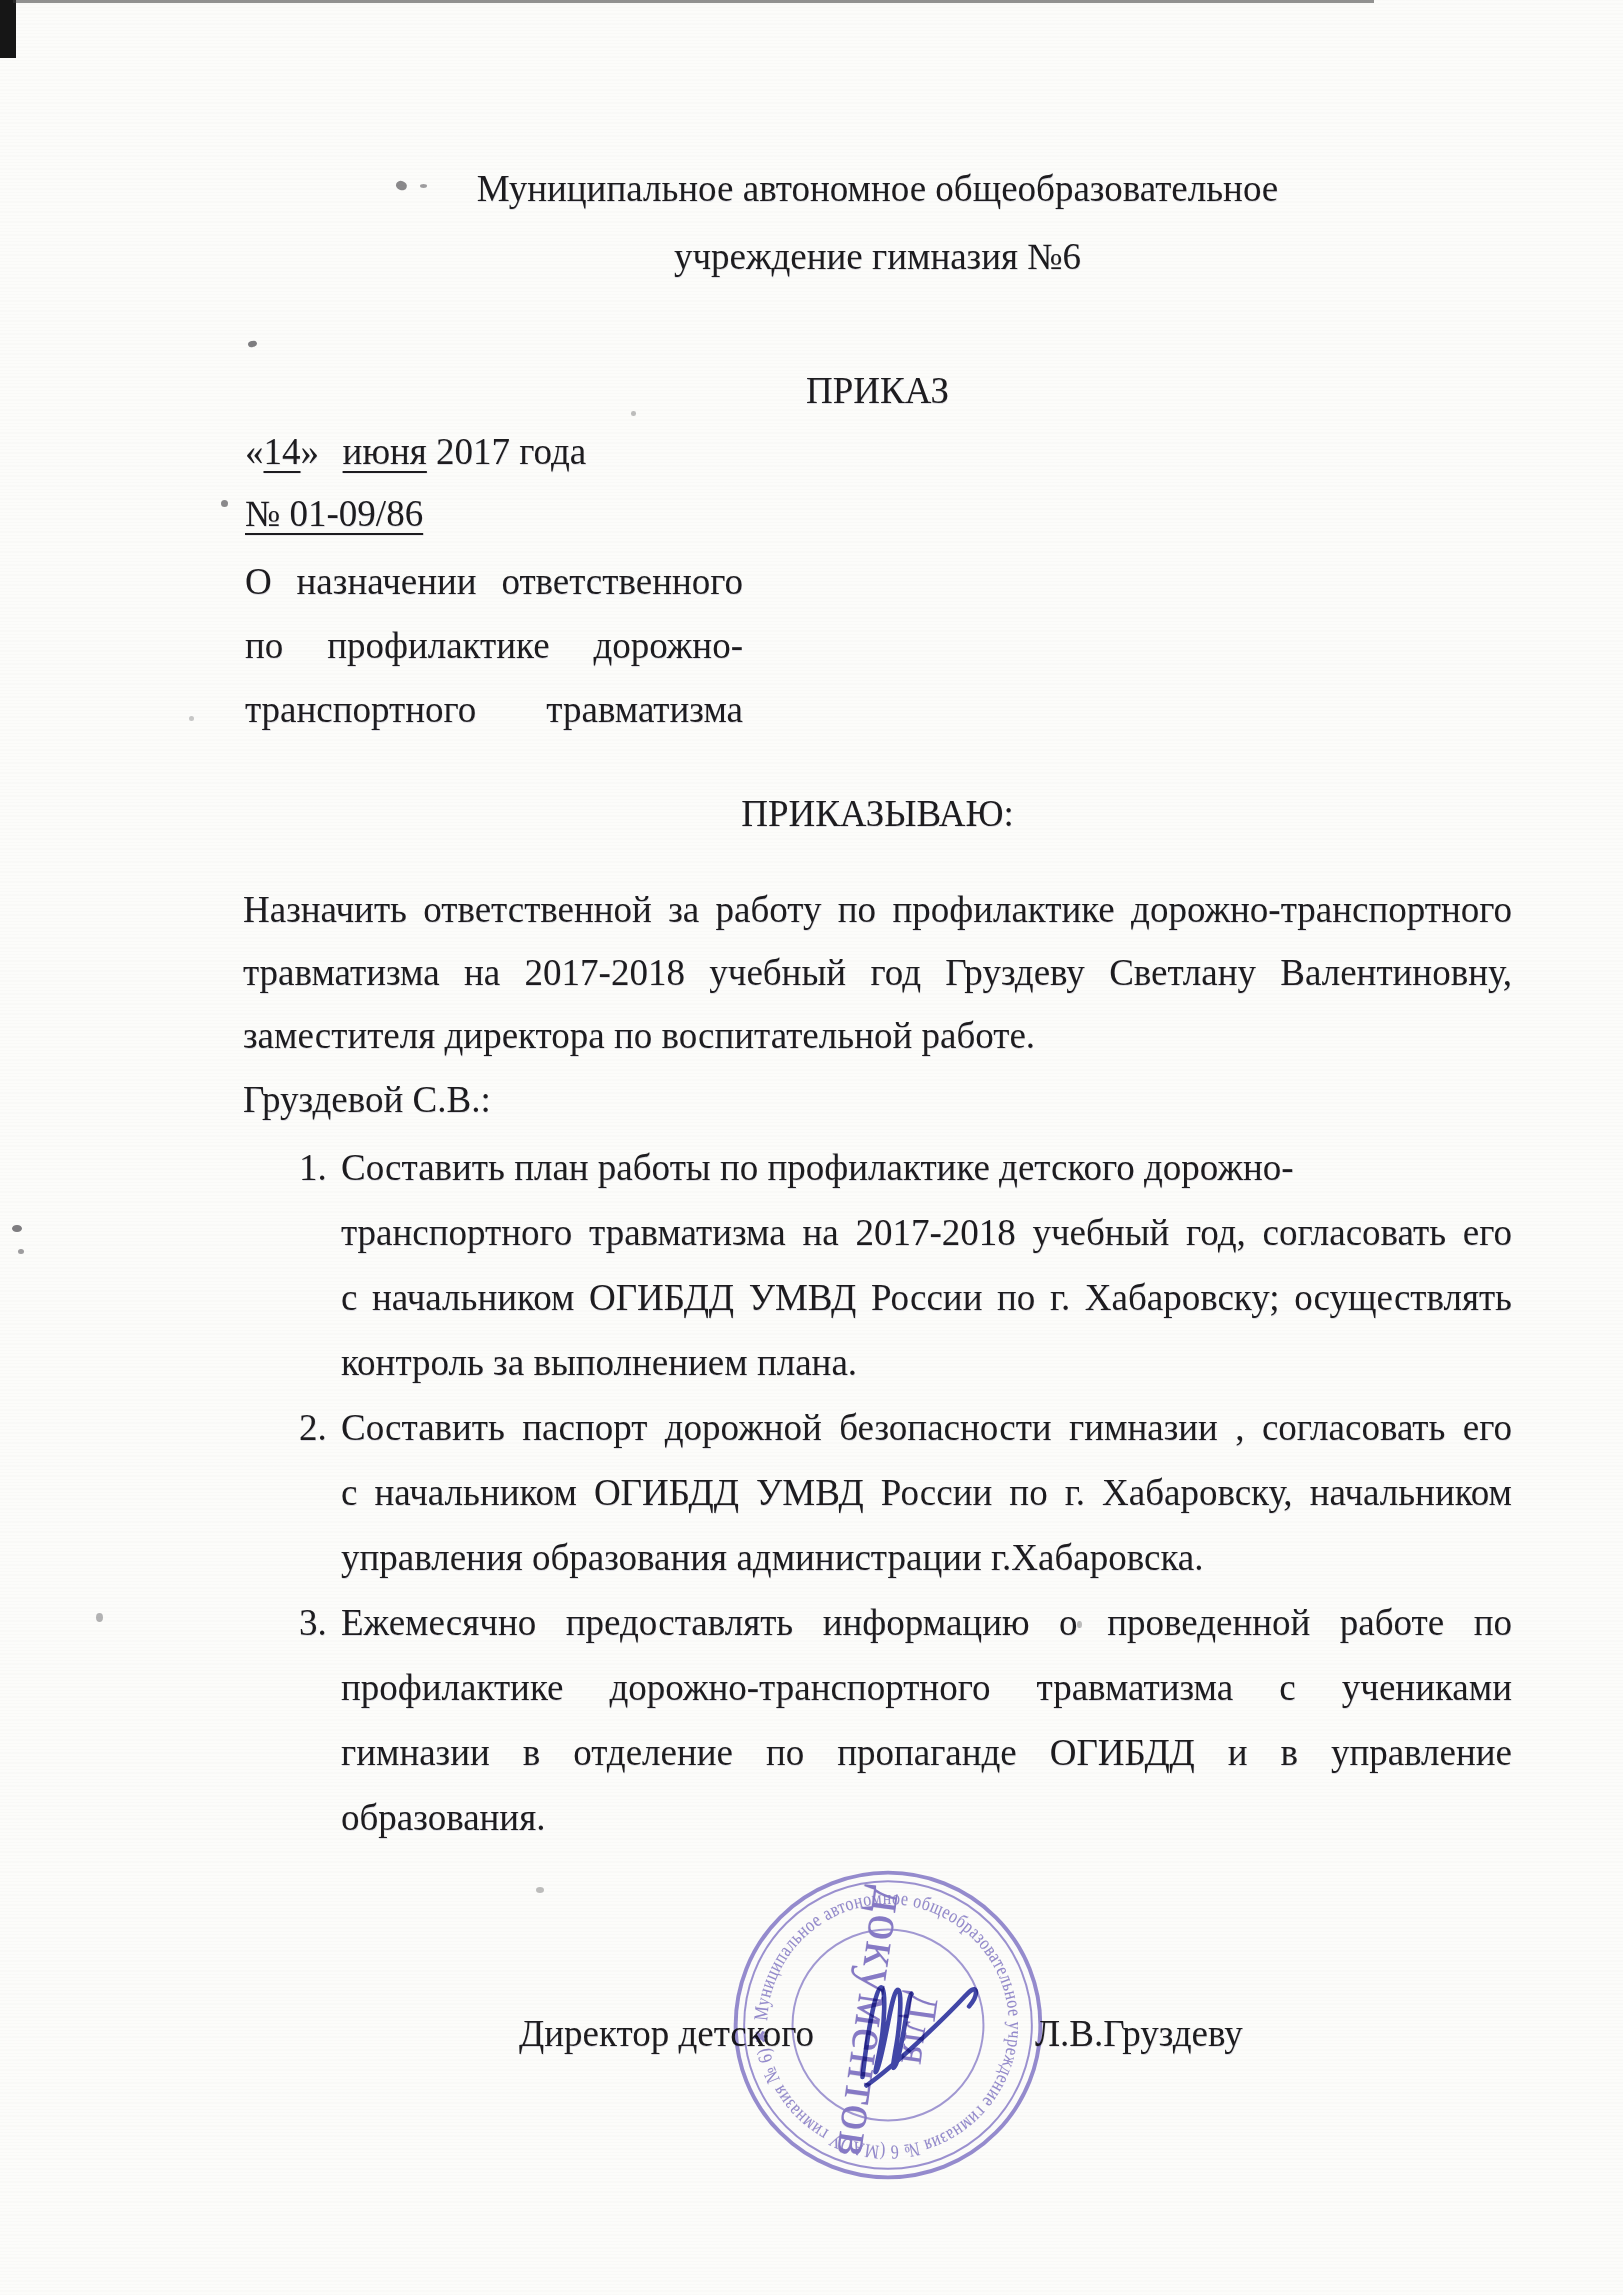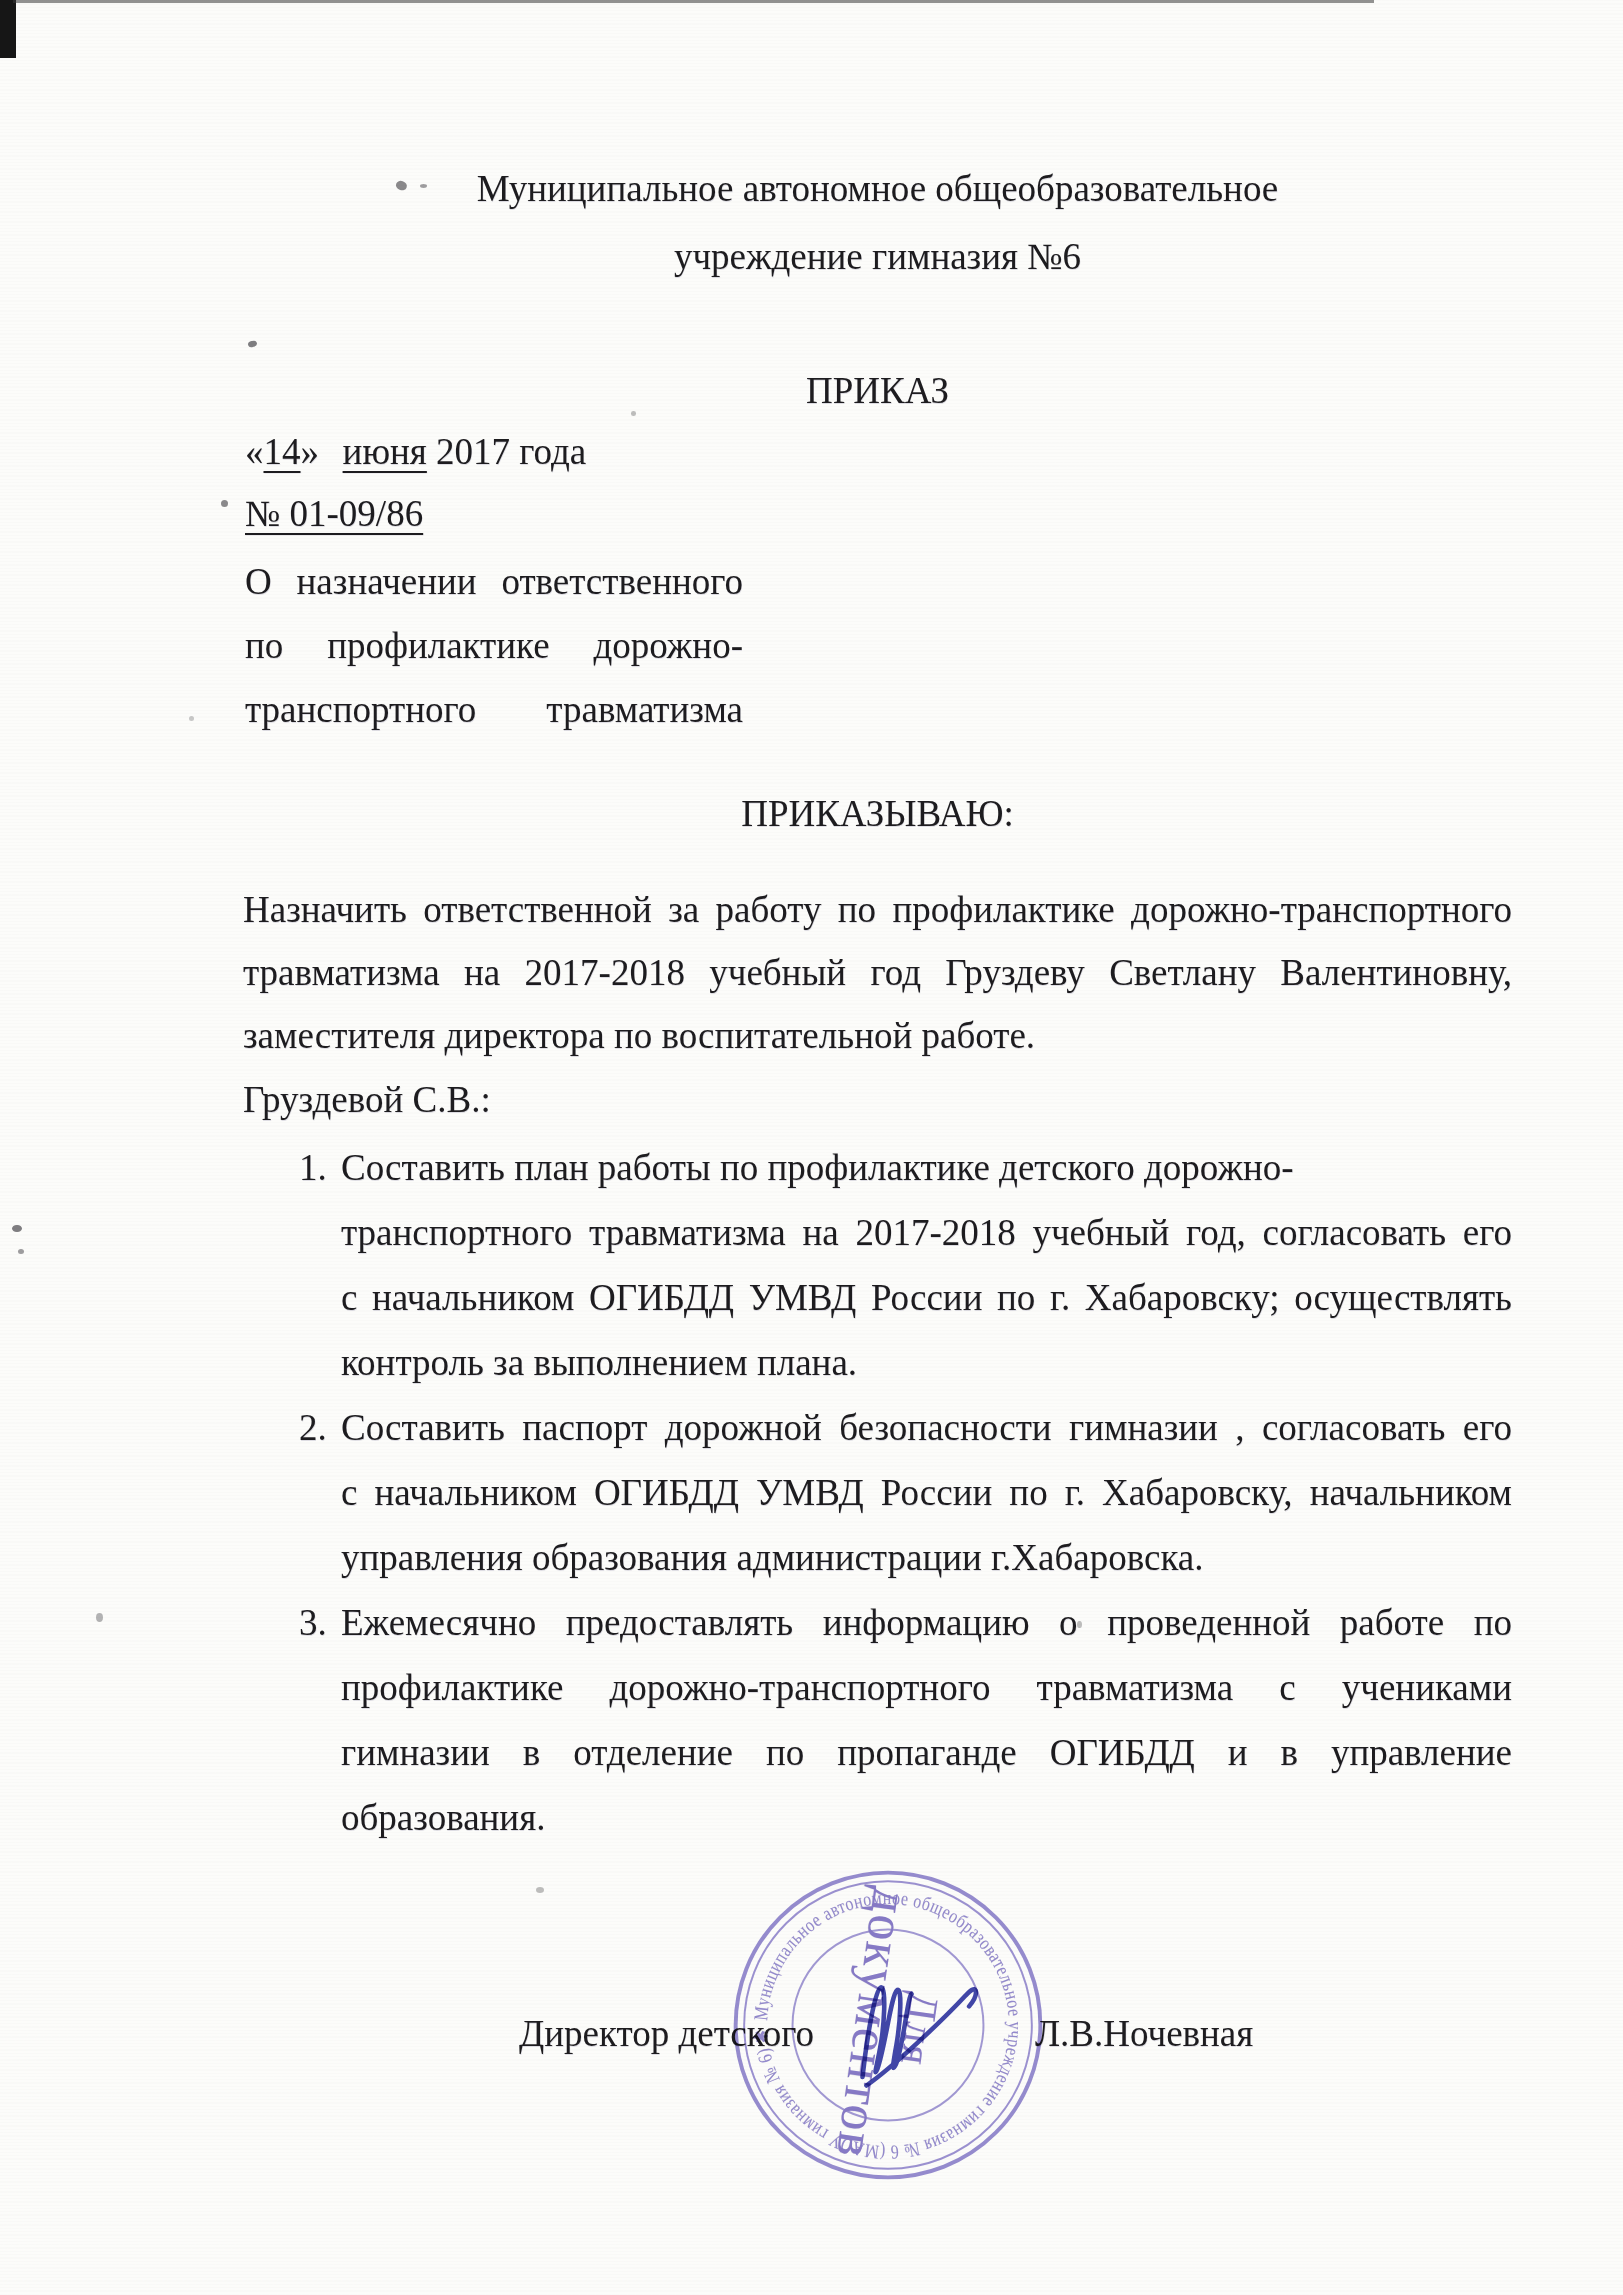--- a/index.html
+++ b/index.html
@@ -115,21 +115,21 @@
     <div class="item">
       <span class="num">3.</span>
       <div class="jl">Ежемесячно предоставлять информацию о проведенной работе по</div>
       <div class="jl">профилактике дорожно-транспортного травматизма с учениками</div>
       <div class="jl">гимназии в отделение по пропаганде ОГИБДД и в управление</div>
       <div>образования.</div>
     </div>
   </div>
 
   <div class="sig-text" style="left:519px;top:2015px">Директор детского</div>
-  <div class="sig-text" style="left:1035px;top:2015px">Л.В.Ночевная</div>
+  <div class="sig-text" style="left:1035px;top:2015px">Л.В.Груздеву</div>
 
   <svg class="stamp" width="340" height="340" viewBox="0 0 520 520" style="font-size:56px">
     <g fill="none" stroke="#8276c9">
       <circle cx="260" cy="260" r="233" stroke-width="6" stroke-opacity="0.9"></circle>
       <circle cx="260" cy="260" r="220" stroke-width="3" stroke-opacity="0.85"></circle>
       <circle cx="260" cy="260" r="146" stroke-width="3" stroke-opacity="0.8"></circle>
     </g>
     <defs>
       <path id="ringpath" d="M 75,260 A 185,185 0 1 1 445,260 A 185,185 0 1 1 75,260" fill="none"></path>
     </defs>

